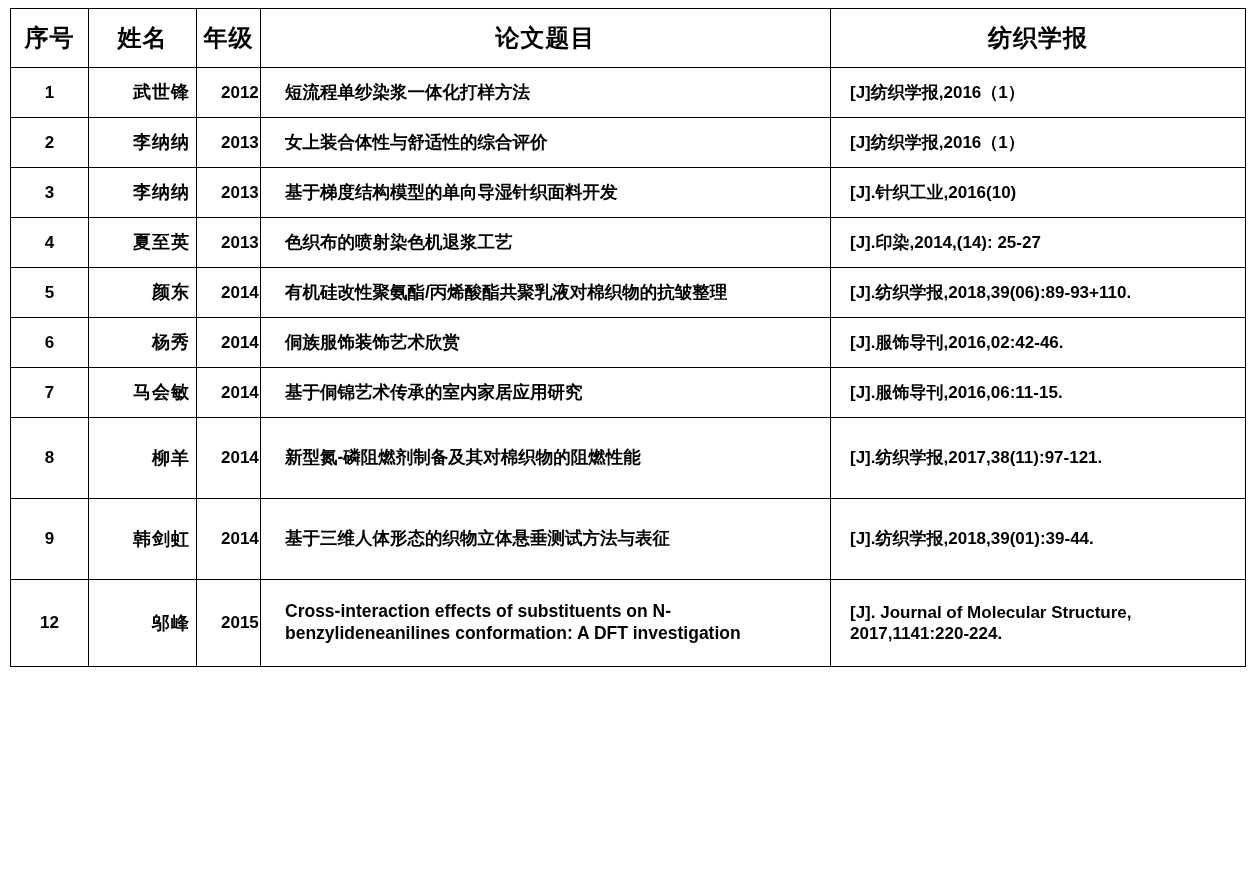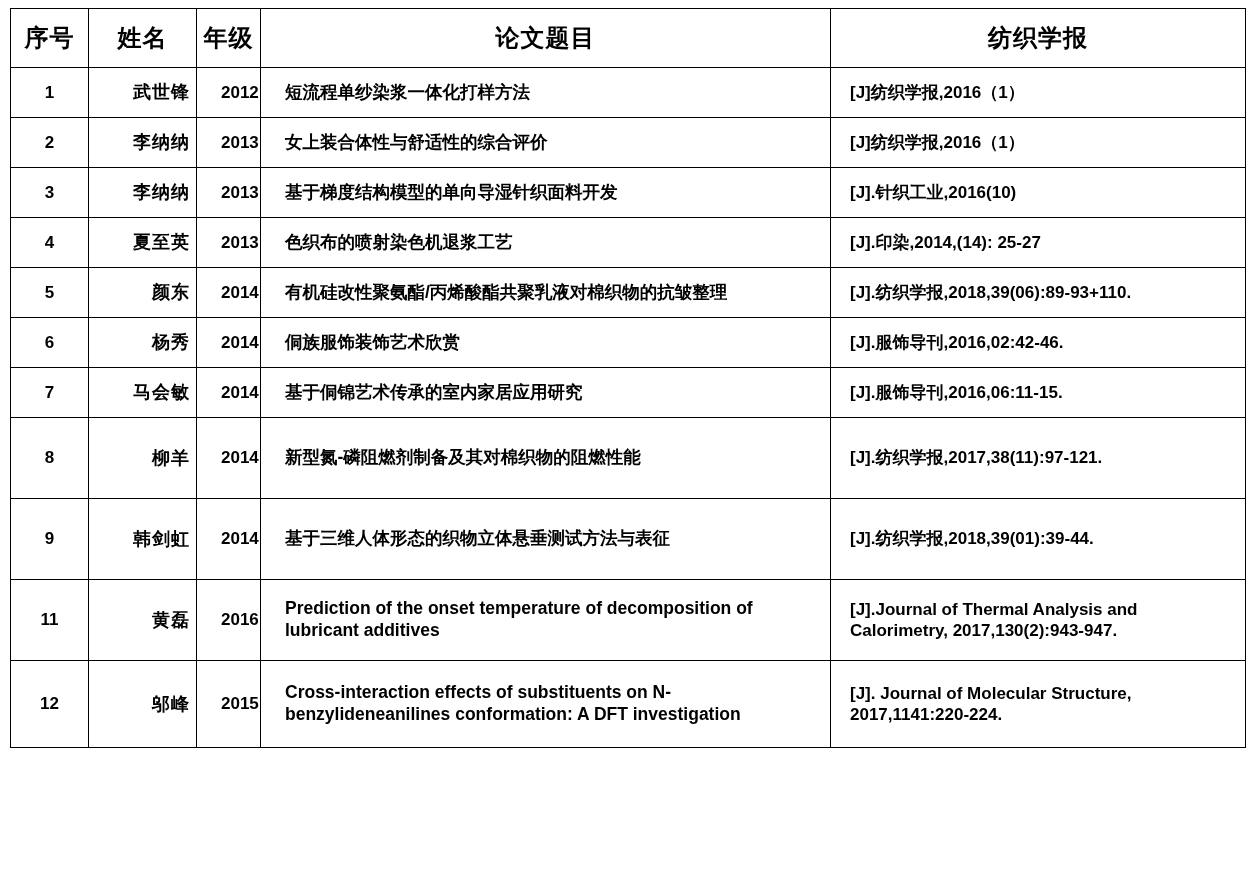--- a/index.html
+++ b/index.html
@@ -157,27 +157,20 @@
         <td class="title-cell">新型氮-磷阻燃剂制备及其对棉织物的阻燃性能</td>
         <td class="journal-cell">[J].纺织学报,2017,38(11):97-121.</td>
       </tr>
       <tr class="h-med">
         <td class="index-cell">9</td>
         <td class="name-cell">韩剑虹</td>
         <td class="grade-cell">2014</td>
         <td class="title-cell">基于三维人体形态的织物立体悬垂测试方法与表征</td>
         <td class="journal-cell">[J].纺织学报,2018,39(01):39-44.</td>
       </tr>
-      <tr class="h-med">
-        <td class="index-cell">11</td>
-        <td class="name-cell">黄磊</td>
-        <td class="grade-cell">2016</td>
-        <td class="title-cell">Prediction of the onset temperature of decomposition of lubricant additives</td>
-        <td class="journal-cell">[J].Journal of Thermal Analysis and Calorimetry, 2017,130(2):943-947.</td>
-      </tr>
       <tr class="h-big">
         <td class="index-cell">12</td>
         <td class="name-cell">邬峰</td>
         <td class="grade-cell">2015</td>
         <td class="title-cell">Cross-interaction effects of substituents on N-benzylideneanilines conformation: A DFT investigation</td>
         <td class="journal-cell">[J]. Journal of Molecular Structure, 2017,1141:220-224.</td>
       </tr>
     </tbody>
   </table>
 </div>

